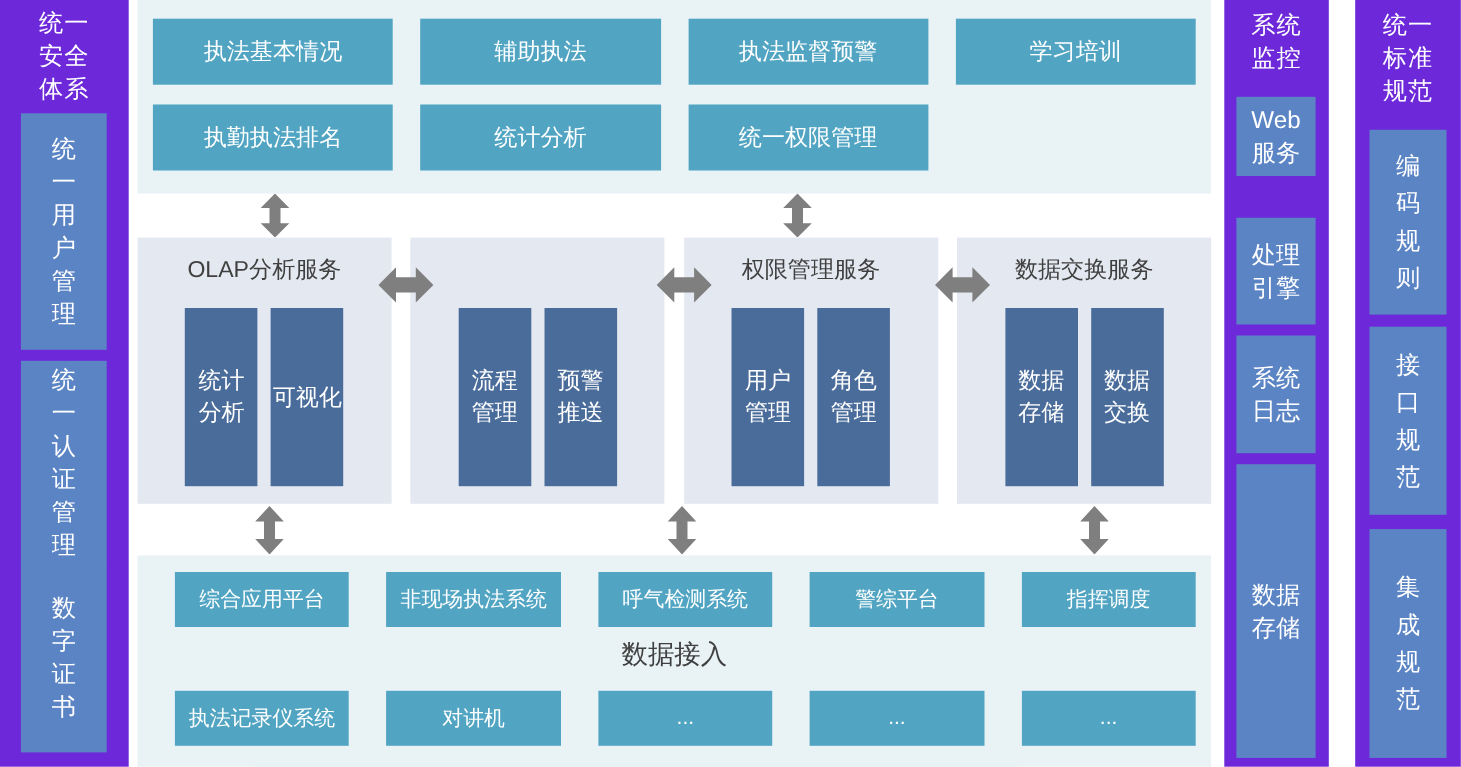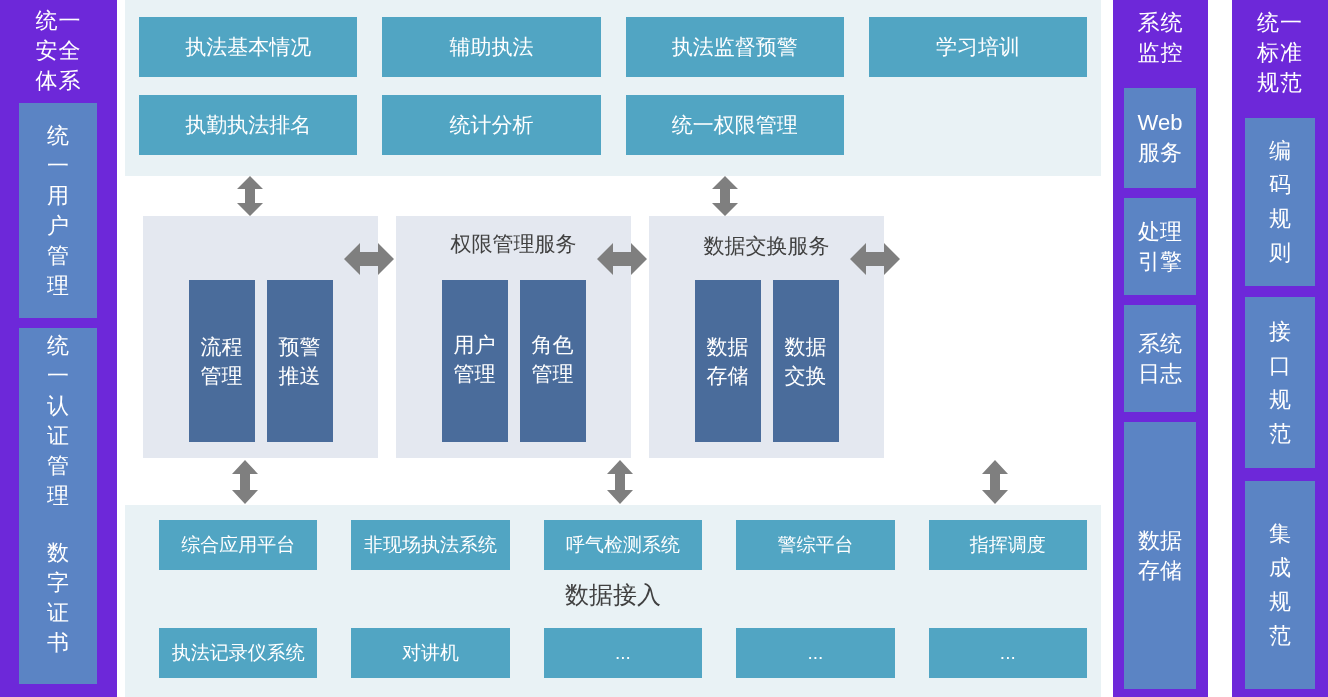--- a/index.html
+++ b/index.html
@@ -243,33 +243,41 @@
         </svg>
     </div>
     <div class="arrow" style="left:583px;top:176px;">
       <svg width="34" height="40" viewBox="0 0 34 40">
           <polygon fill="#7F7F7F" points="17,0 30,13 22,13 22,27 30,27 17,40 4,27 12,27 12,13 4,13"></polygon>
         </svg>
     </div>
 
     <div id="services">
 
+      <div class="svc-panel" style="width:235px;">
+        <div class="svc-title">OLAP分析服务</div>
+        <div class="svc-inner">
+          <div class="navy-box">统计
+分析</div>
+          <div class="navy-box">可视化</div>
+        </div>
+      </div>
       <div class="svc-gap"></div>
 
       <div class="svc-panel" style="width:235px;">
         <div class="svc-inner">
           <div class="navy-box">流程
 管理</div>
           <div class="navy-box">预警
 推送</div>
         </div>
       </div>
       <div class="svc-gap"></div>
 
-      <div class="svc-panel" style="width:235px;font-family:Liberation Mono, monospace;">
+      <div class="svc-panel" style="width:235px;">
         <div class="svc-title">权限管理服务</div>
         <div class="svc-inner">
           <div class="navy-box">用户
 管理</div>
           <div class="navy-box">角色
 管理</div>
         </div>
       </div>
       <div class="svc-gap"></div>
 
@@ -332,21 +340,21 @@
         <div class="teal-box">...</div>
         <div class="teal-box">...</div>
       </div>
     </div>
 
   </div>
 
   <div class="gray-col" id="col-monitor">
     <div class="gray-col-title">系统
 监控</div>
-    <div class="gray-box" style="position:absolute;left:11px;top:88px;height:100px;">Web
+    <div class="gray-box" style="position:absolute;left:11px;top:88px;height:72px;">Web
 服务</div>
     <div class="gray-box" style="position:absolute;left:11px;top:198px;height:97px;">处理
 引擎</div>
     <div class="gray-box" style="position:absolute;left:11px;top:305px;height:107px;">系统
 日志</div>
     <div class="gray-box" style="position:absolute;left:11px;top:422px;height:267px;">数据
 存储</div>
   </div>
 
   <div class="gray-col" id="col-standard">

